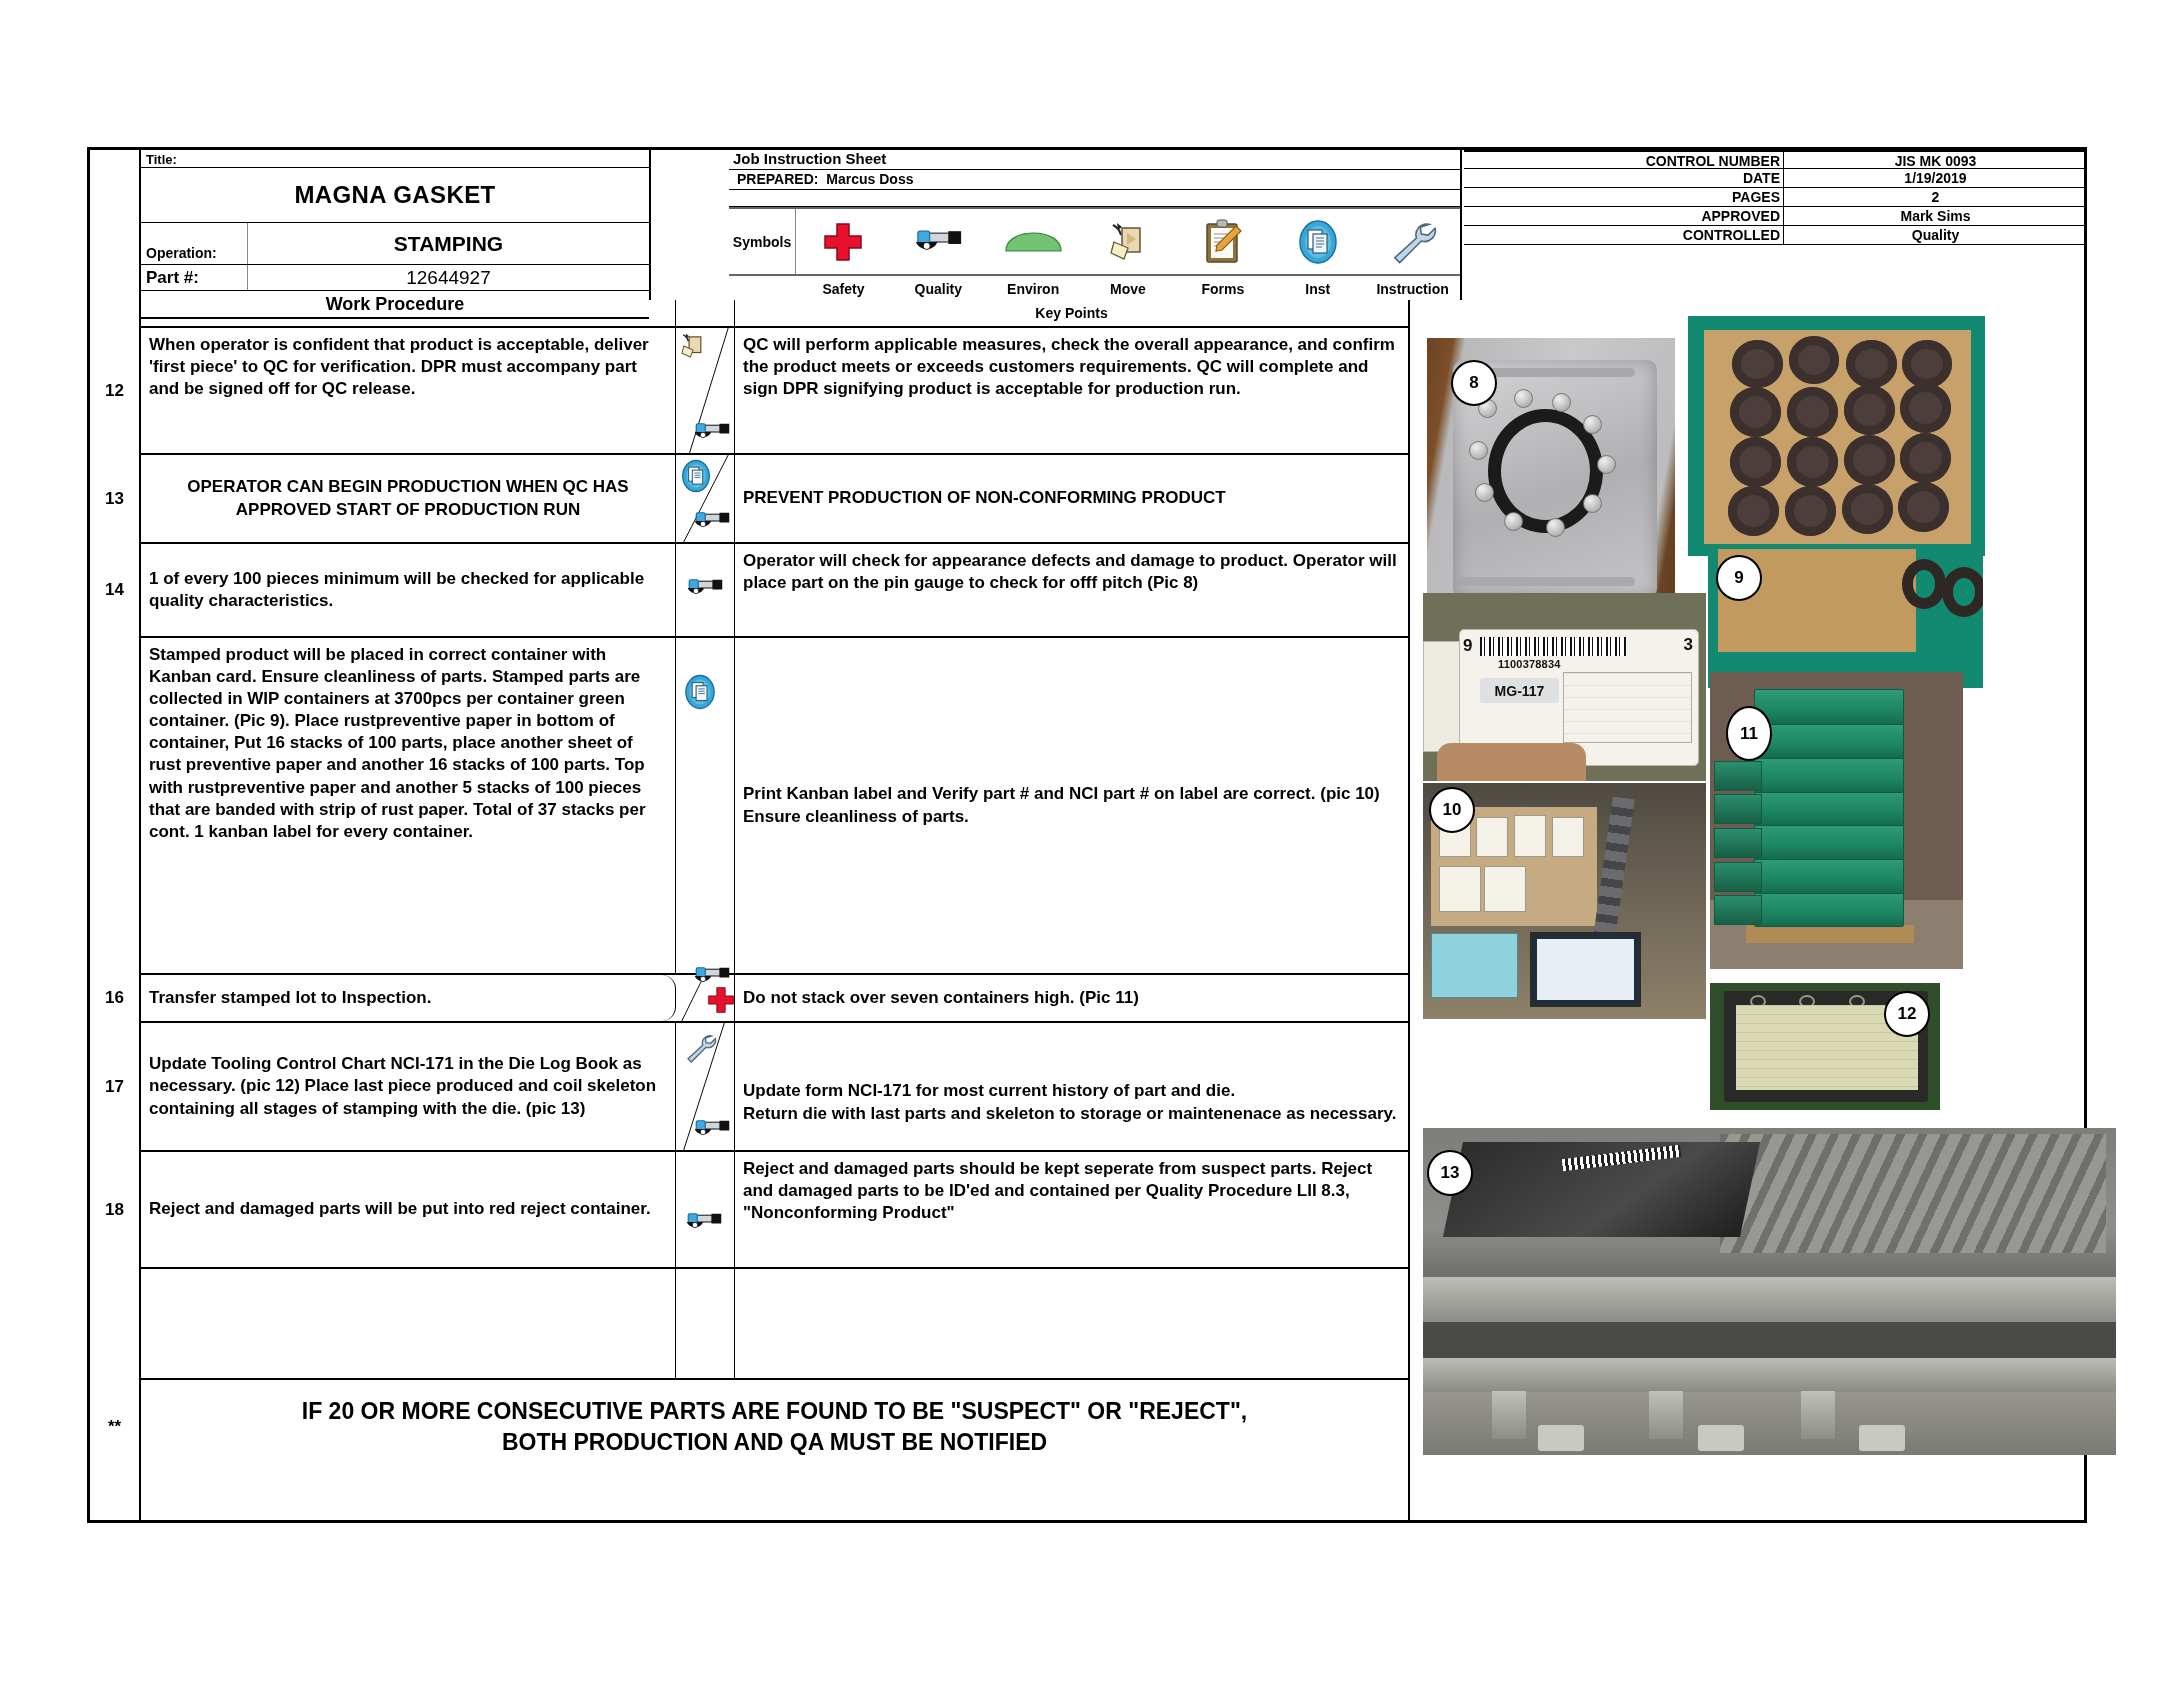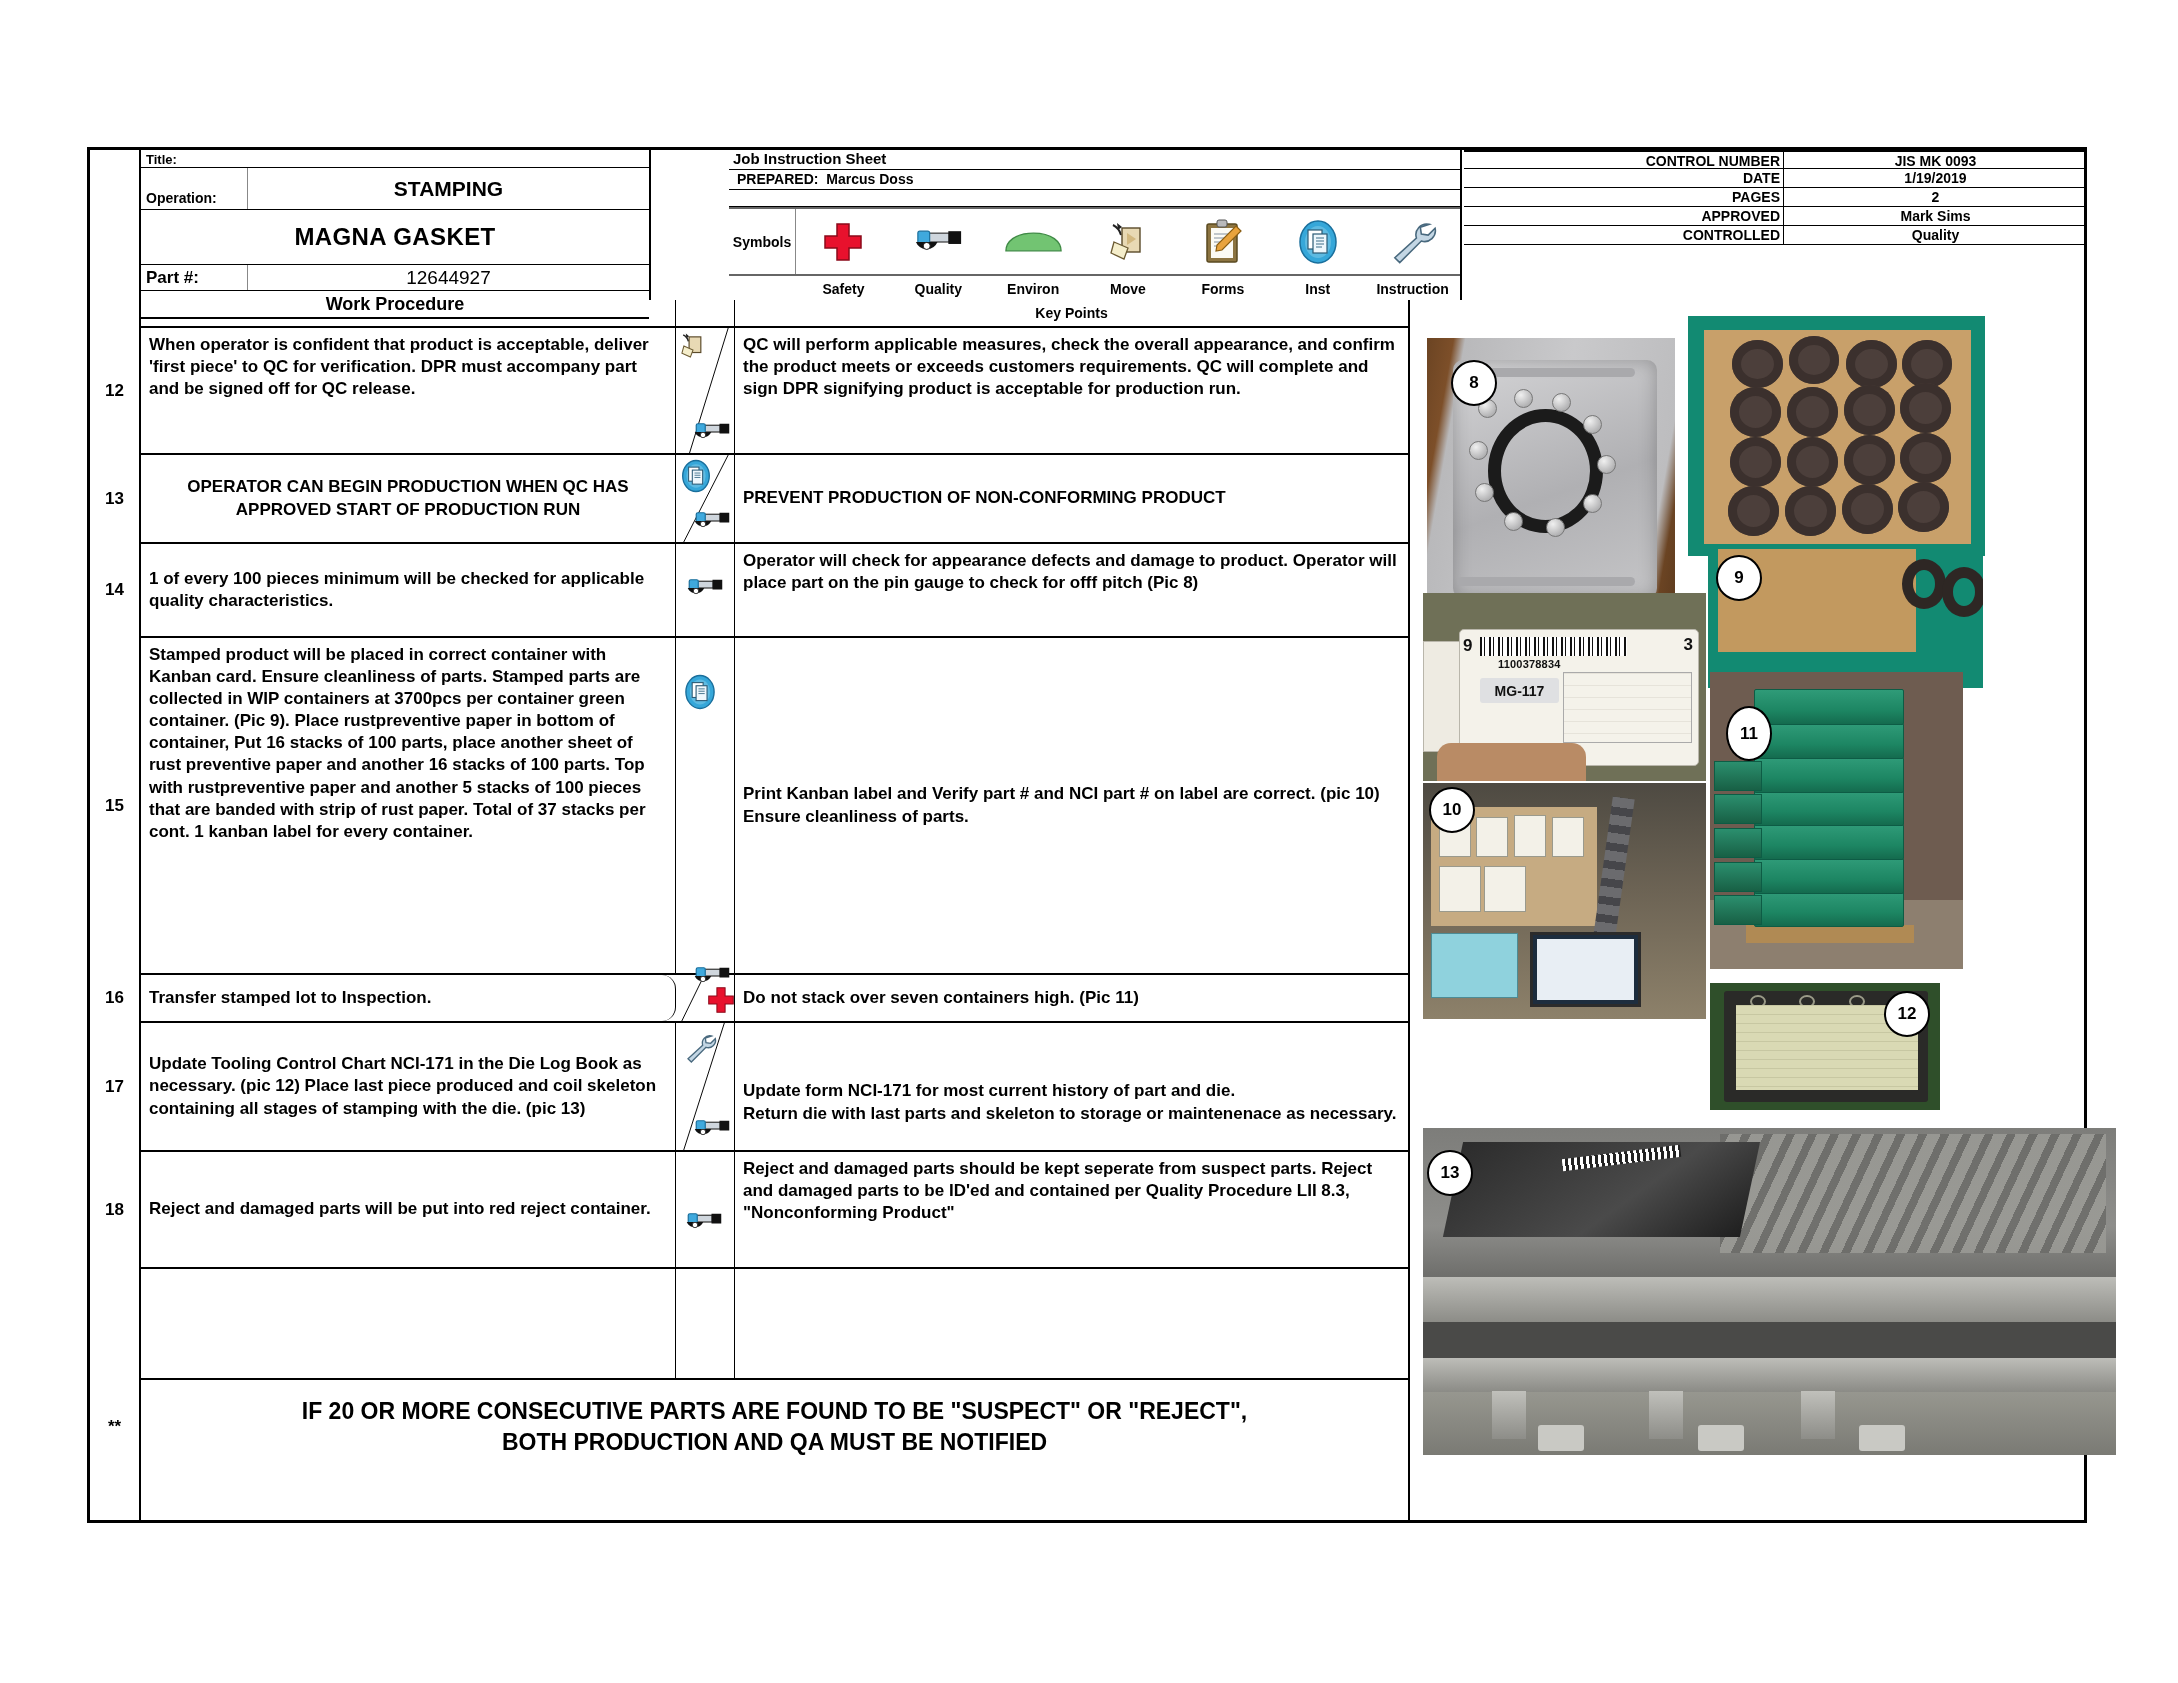--- a/index.html
+++ b/index.html
@@ -211,28 +211,28 @@
   <div class="frame">
 
     <div class="col-idx"></div>
 
     <div class="hdr">
 
       <div class="hdr-left">
         <div class="hrow title-row">
           <span class="lbl-small">Title:</span>
         </div>
+        <div class="hrow titleval-row">
+          <span class="titleval">MAGNA GASKET</span>
+        </div>
         <div class="hrow oper-row">
           <div class="oper-lbl">
             <span>Operation:</span>
           </div>
           <div class="oper-val">STAMPING</div>
-        </div>
-        <div class="hrow titleval-row">
-          <span class="titleval">MAGNA GASKET</span>
         </div>
         <div class="hrow part-row">
           <div class="part-lbl">
             <span>Part #:</span>
           </div>
           <div class="part-val">12644927</div>
         </div>
         <div class="hrow wp-row thickline">
           <span>Work Procedure</span>
         </div>
@@ -451,21 +451,20 @@
               <circle cx="17" cy="24" r="3.6" fill="#fff" stroke="#111"></circle>
             </svg>
           </span>
         </div>
         <div class="ckp">
           <div class="kptext">Operator will check for appearance defects and damage to product. Operator will place part on the pin gauge to check for offf pitch (Pic 8)</div>
         </div>
       </div>
 
       <div class="trow" style="height:337px;">
-        <div class="cnum">15</div>
         <div class="cwp">
           <div class="wptext">Stamped product will be placed in correct container with Kanban card.  Ensure cleanliness of parts. Stamped parts are collected in WIP containers at 3700pcs per container green container. (Pic 9). Place rustpreventive paper in bottom of container, Put 16 stacks of 100 parts, place another sheet of rust preventive paper and another 16 stacks of 100 parts. Top with rustpreventive paper and another 5 stacks of 100 pieces that are banded with strip of rust paper. Total of 37 stacks per cont. 1 kanban label for every container.</div>
         </div>
         <div class="csym">
           <span style="position:absolute;left:7px;top:36px;">
             <svg width="34" height="36" viewBox="0 0 42 46">
               <ellipse cx="21" cy="23" rx="18" ry="21" fill="#36a7d9" stroke="#1a6f9c" stroke-width="1.8"></ellipse>
               <ellipse cx="21" cy="23" rx="13" ry="16" fill="#7fcae8" opacity=".55"></ellipse>
               <rect x="11" y="11" width="14" height="19" fill="#fff" stroke="#2b5a75" stroke-width="1.4"></rect>
               <rect x="16" y="15" width="14" height="19" fill="#eef7fc" stroke="#2b5a75" stroke-width="1.4"></rect>

